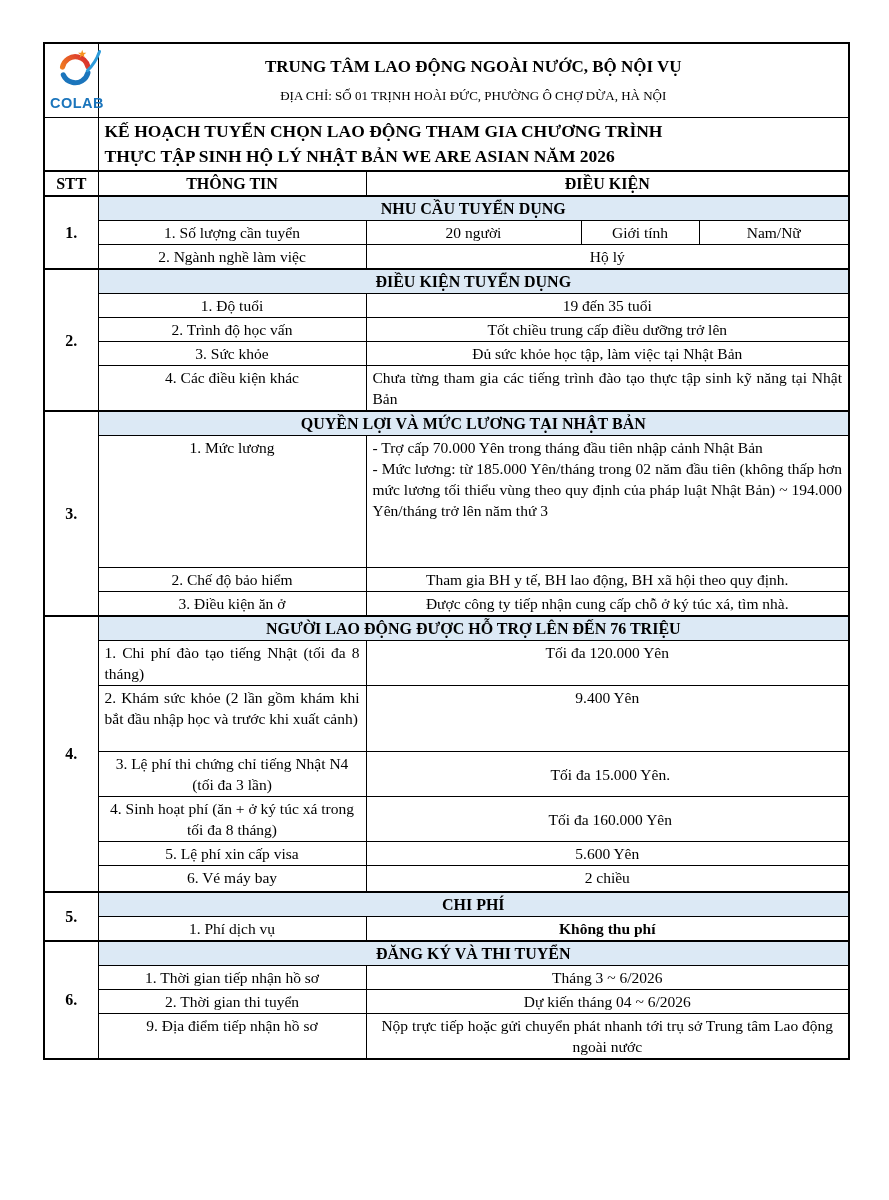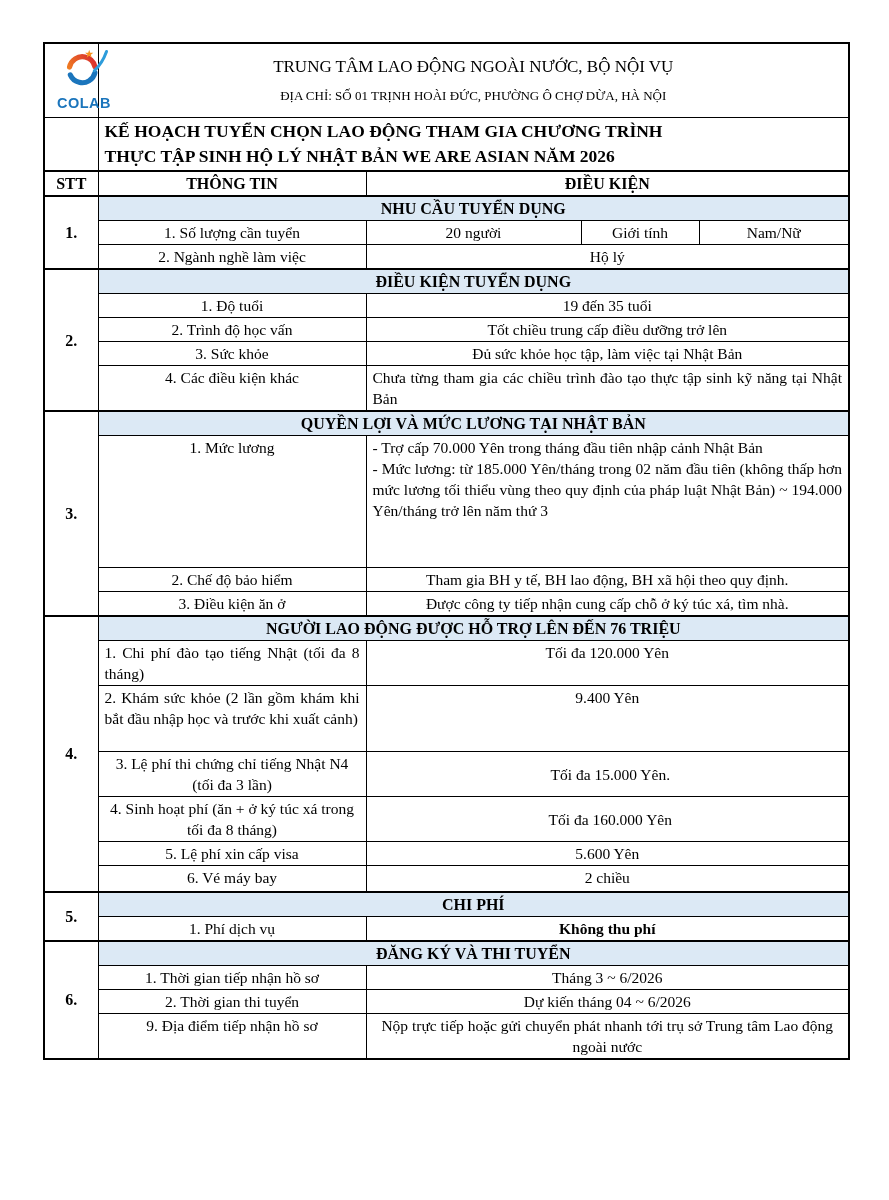--- a/index.html
+++ b/index.html
@@ -29,29 +29,29 @@
 
   
   tr.r-org   { height: 68px; }
   tr.r-title { height: 52px; }
   tr.r-colhead { height: 24px; }
   tr.h22 { height: 22px; } tr.h23 { height: 23px; } tr.h24 { height: 24px; }
   tr.h26 { height: 26px; } tr.h42 { height: 42px; } tr.h44 { height: 44px; }
   tr.h66 { height: 66px; } tr.h112 { height: 132px; }
 
   
-  td.logo-cell { padding: 2px 0 3px 12px; text-align: center; vertical-align: middle; }
+  td.logo-cell { padding: 2px 0 3px 5px; text-align: center; vertical-align: middle; }
   .logo-wrap { display: inline-block; }
   .logo-text {
     font-family: "Liberation Sans", sans-serif;
     font-weight: bold; font-size: 14.5px; letter-spacing: .5px;
     color: var(--logo-blue, #1B75BC); margin-top: -2px;
   }
   td.org-cell { text-align: center; vertical-align: middle; }
-  .org-name { font-weight: normal; font-size: 17px; line-height: 30px; }
+  .org-name { font-weight: bold; font-size: 17px; line-height: 30px; }
   .org-address { font-size: 13px; line-height: 27px; }
 
   td.title-cell {
     text-align: left; vertical-align: middle;
     font-weight: bold; font-size: 17.5px; line-height: 25px;
   }
 
   
   td.ch { font-weight: bold; text-align: center; vertical-align: middle; font-size: 16px; }
 
@@ -146,21 +146,21 @@
     <tr class="h22">
       <td class="lbl">2. Trình độ học vấn</td>
       <td class="val" colspan="3">Tốt chiều trung cấp điều dưỡng trở lên</td>
     </tr>
     <tr class="h23">
       <td class="lbl">3. Sức khỏe</td>
       <td class="val" colspan="3">Đủ sức khỏe học tập, làm việc tại Nhật Bản</td>
     </tr>
     <tr class="h44">
       <td class="lbl">4. Các điều kiện khác</td>
-      <td class="val just" colspan="3">Chưa từng tham gia các chiều trình đào tạo thực tập sinh kỹ năng tại Nhật Bản</td>
+      <td class="val just" colspan="3">Chưa từng tham gia các tiếng trình đào tạo thực tập sinh kỹ năng tại Nhật Bản</td>
     </tr>
 
     <tr class="h24 thick-top">
       <td class="stt" rowspan="4">3.</td>
       <td class="sh" colspan="4">QUYỀN LỢI VÀ MỨC LƯƠNG TẠI NHẬT BẢN</td>
     </tr>
     <tr class="h112">
       <td class="lbl">1. Mức lương</td>
       <td class="val pre just" colspan="3">- Trợ cấp 70.000 Yên trong tháng đầu tiên nhập cảnh Nhật Bản
 - Mức lương: từ 185.000 Yên/tháng trong 02 năm đầu tiên (không thấp hơn mức lương tối thiểu vùng theo quy định của pháp luật Nhật Bản) ~ 194.000 Yên/tháng trở lên năm thứ 3</td>

